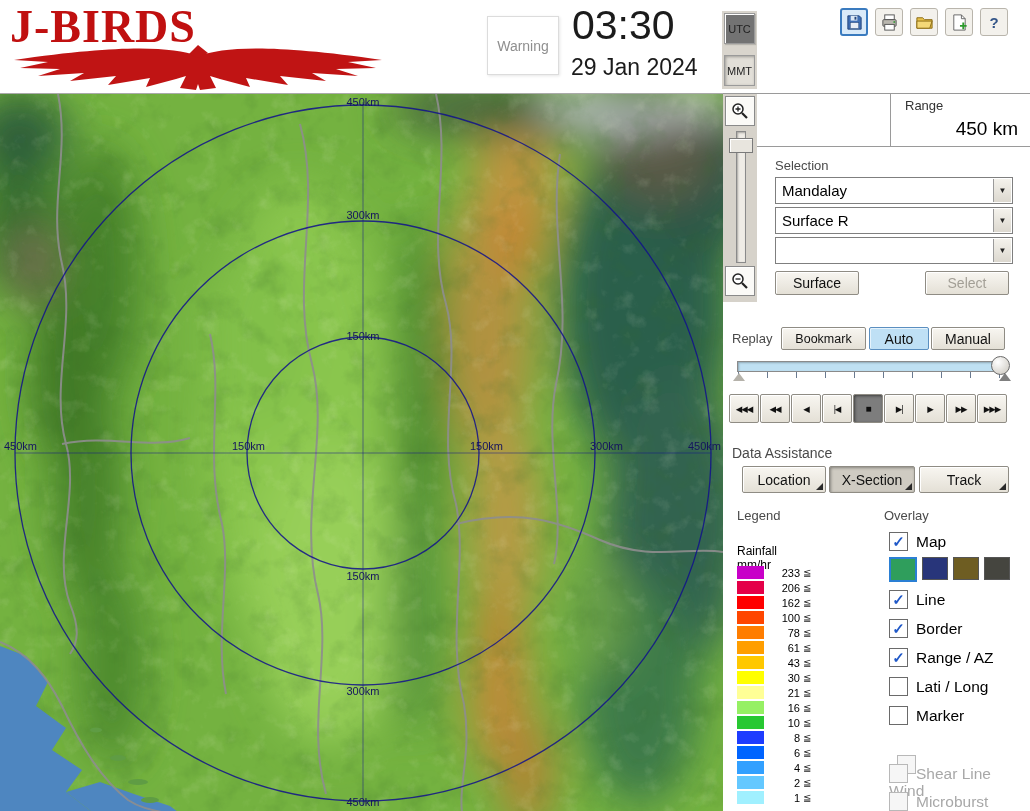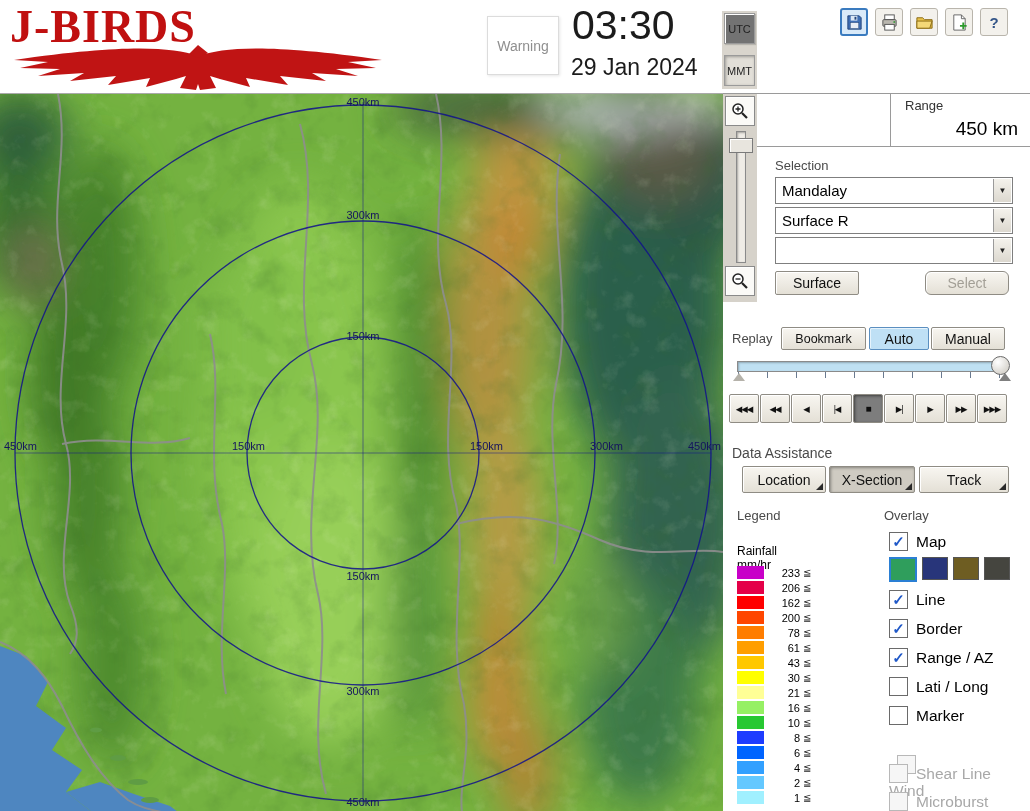--- a/index.html
+++ b/index.html
@@ -55,21 +55,21 @@
   .sec-label{position:absolute;font-size:13px;color:#4a4a4a;}
   .dd{position:absolute;left:52px;width:236px;height:25px;background:#fff;border:1px solid #7f7f7f;cursor:pointer;}
   .dd .val{position:absolute;left:6px;top:4px;font-size:15px;color:#000;}
   .dd .arrow{position:absolute;right:1px;top:1px;bottom:1px;width:17px;
              background:linear-gradient(180deg,#f4f2ec,#dcd8cf);border-left:1px solid #9a9a9a;
              display:flex;align-items:center;justify-content:center;font-size:8px;color:#222;}
 
   .btn{position:absolute;font-family:inherit;font-size:14px;color:#111;
        background:linear-gradient(180deg,#f8f6f1,#e4e0d6);border:1px solid #8f8c84;border-radius:2px;
        box-shadow:inset 1px 1px 0 #fff;padding:0;cursor:pointer;}
-  .btn.disabled{color:#a39f96;border-radius:6px;}
+  .btn.disabled{color:#a39f96;}
   .btn.auto{background:#bfe0f5;border-color:#5b8fc0;box-shadow:inset 1px 1px 0 #e6f3fc;}
   .btn.pressed{background:#cfcbc2;box-shadow:inset 1px 1px 3px rgba(0,0,0,.35);}
   .corner{position:absolute;right:2px;bottom:2px;width:0;height:0;
           border-left:7px solid transparent;border-bottom:7px solid #2a2a2a;}
 
   .sliderzone{position:absolute;left:10px;top:262px;width:284px;height:28px;}
   .strack{position:absolute;left:4px;top:5px;width:262px;height:9px;background:#bfe0f2;
           border:1px solid #8a8a8a;box-shadow:inset 1px 1px 2px rgba(0,0,0,.25);}
   .sticks{position:absolute;left:5px;top:16px;width:262px;height:6px;
           background:repeating-linear-gradient(90deg,#6a7a90 0 1px,transparent 1px 29px);}
@@ -359,21 +359,21 @@
           <span class="lval">206</span>
           <span class="lle">≦</span>
         </div>
       <div class="lrow">
           <span class="lsw" style="background: rgb(255, 0, 0);"></span>
           <span class="lval">162</span>
           <span class="lle">≦</span>
         </div>
       <div class="lrow">
           <span class="lsw" style="background: rgb(255, 70, 0);"></span>
-          <span class="lval">200</span>
+          <span class="lval">100</span>
           <span class="lle">≦</span>
         </div>
       <div class="lrow">
           <span class="lsw" style="background: rgb(255, 125, 0);"></span>
           <span class="lval">78</span>
           <span class="lle">≦</span>
         </div>
       <div class="lrow">
           <span class="lsw" style="background: rgb(255, 158, 0);"></span>
           <span class="lval">61</span>

